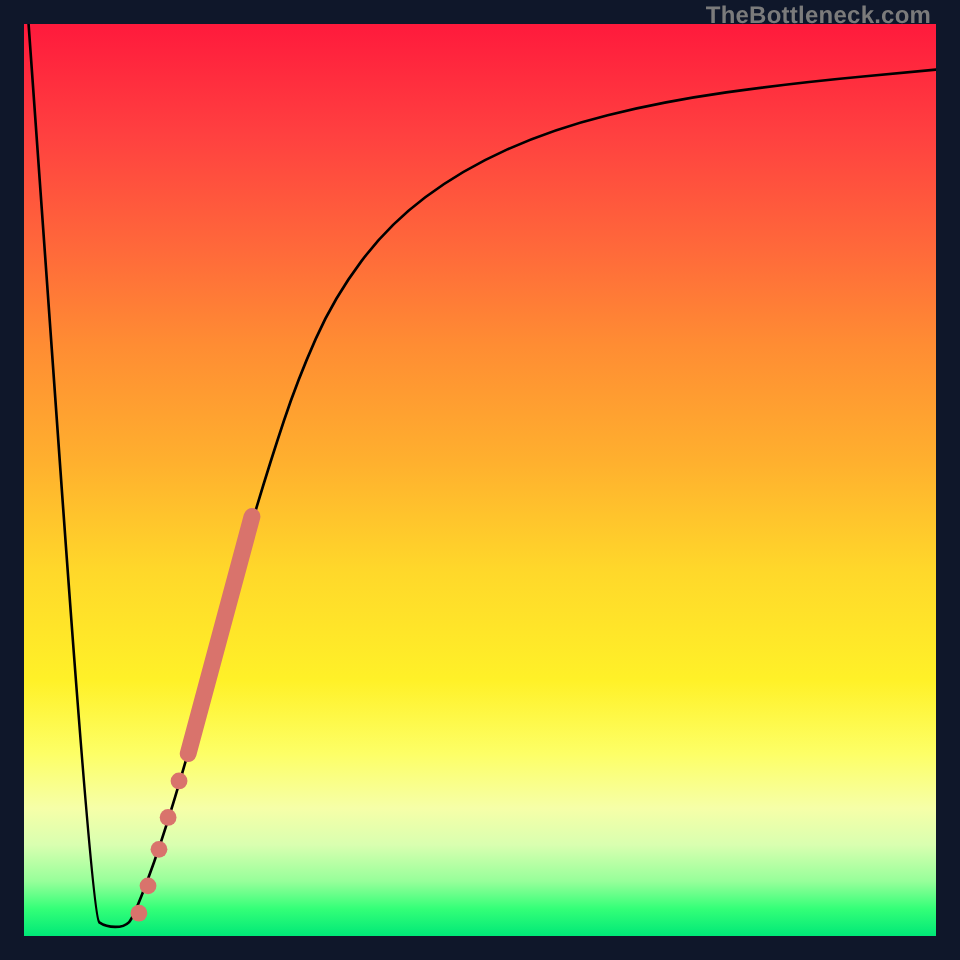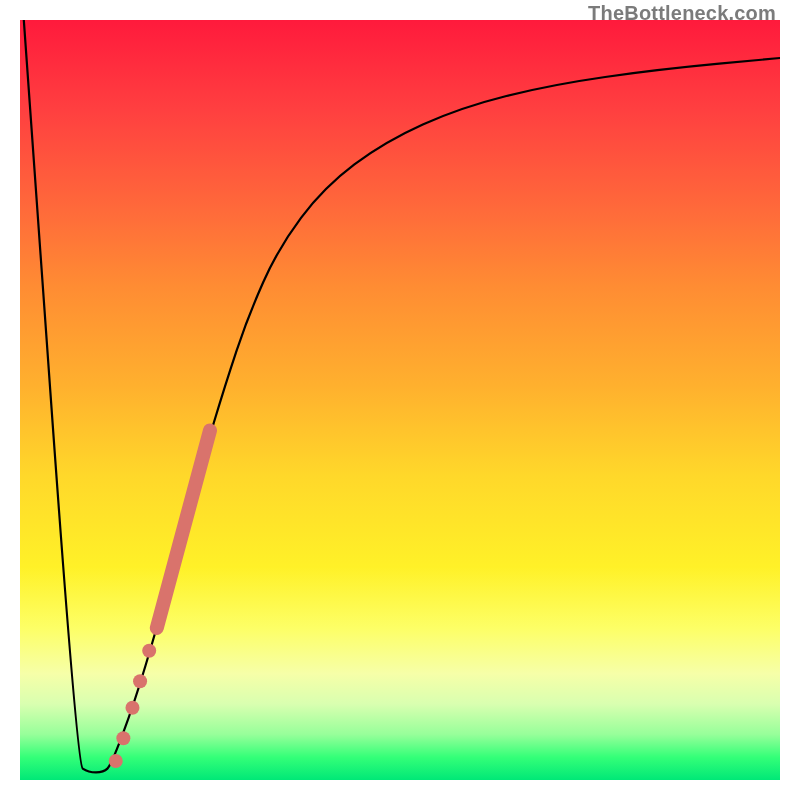--- a/index.html
+++ b/index.html
@@ -1,21 +1,21 @@
 <!DOCTYPE html>
 <html><head>
 <meta charset="utf-8">
 <style>
   * { margin: 0; padding: 0; box-sizing: border-box; }
   html, body { width: 800px; height: 800px; overflow: hidden; background: #000; }
   .frame {
     position: relative;
     width: 800px;
     height: 800px;
-    background: #ffffff;
+    background: #0f172a;
   }
   .plot {
     position: absolute;
     left: 20px;
     top: 20px;
     width: 760px;
     height: 760px;
     background: linear-gradient(to bottom,
       #ff1a3c 0%,
       #ff4040 12%,

